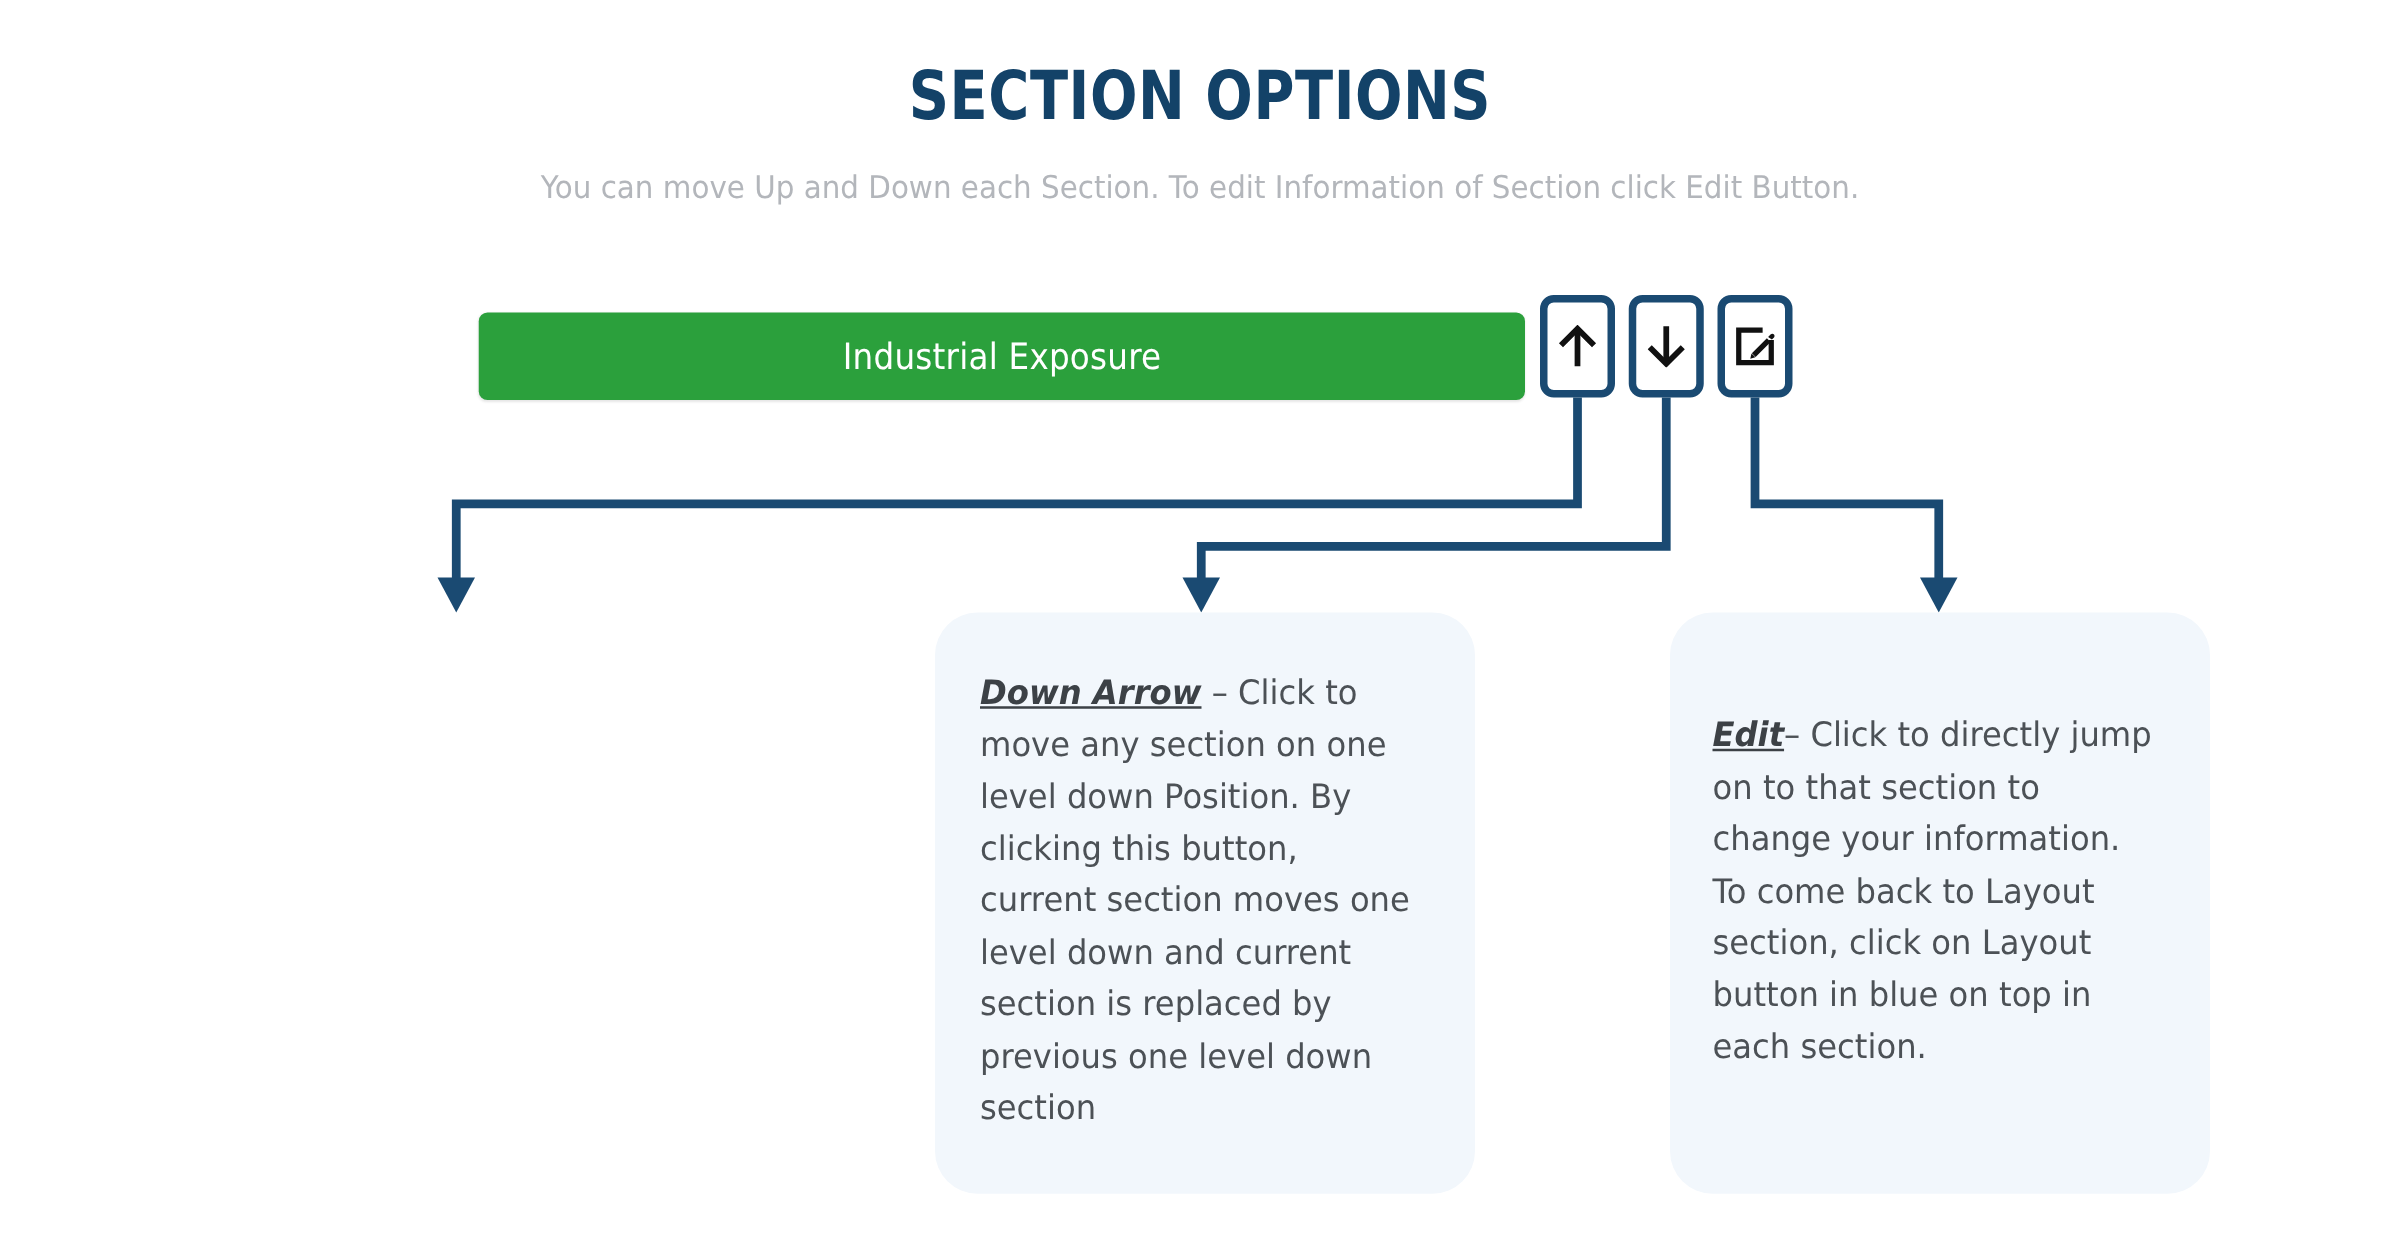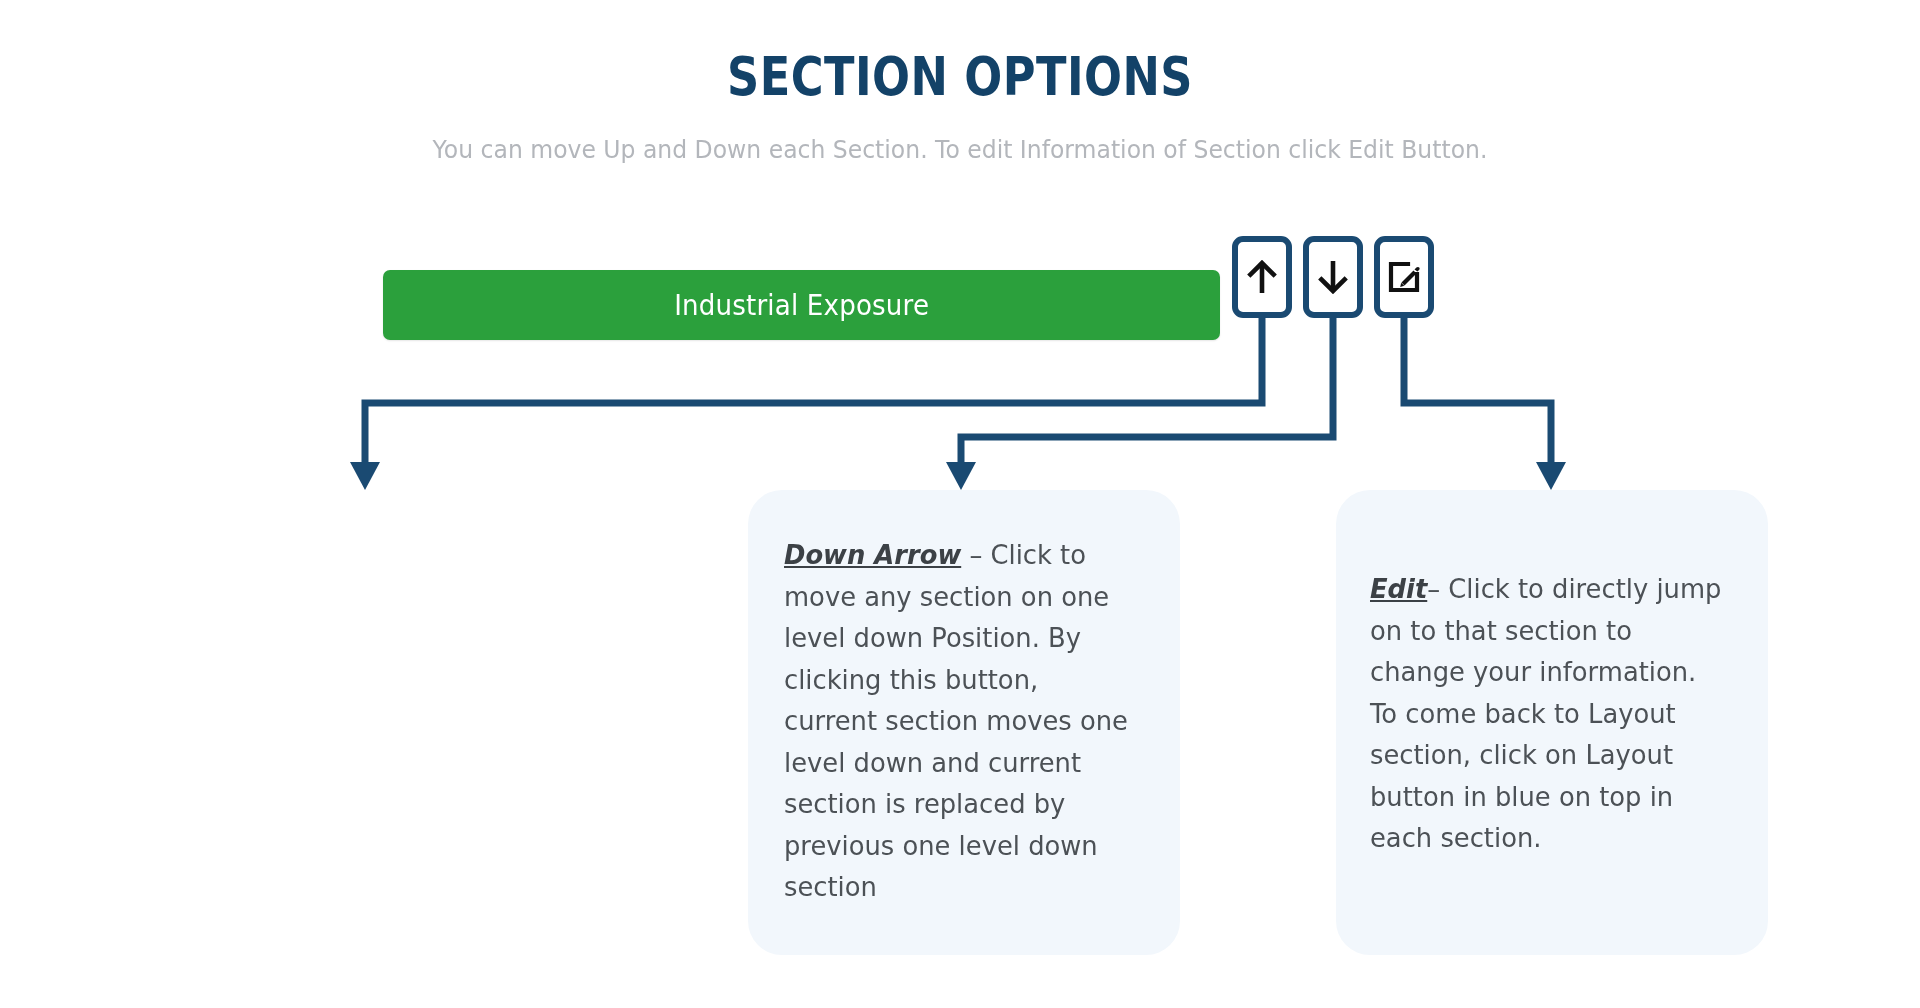--- a/index.html
+++ b/index.html
@@ -55,21 +55,20 @@
     left: 383px;
     top: 250px;
     width: 837px;
     height: 70px;
     background: #2ba03c;
     border-radius: 7px;
     display: flex;
     align-items: center;
     justify-content: center;
     box-shadow: 0 1px 2px rgba(0,0,0,0.10);
-    margin-top: 20px;
   }
   .section-bar-label {
     color: #ffffff;
     font-size: 29px;
     font-family: "DejaVu Sans", sans-serif;
     font-weight: 400;
     transform: scaleX(0.90);
     letter-spacing: 0.2px;
   }
 

